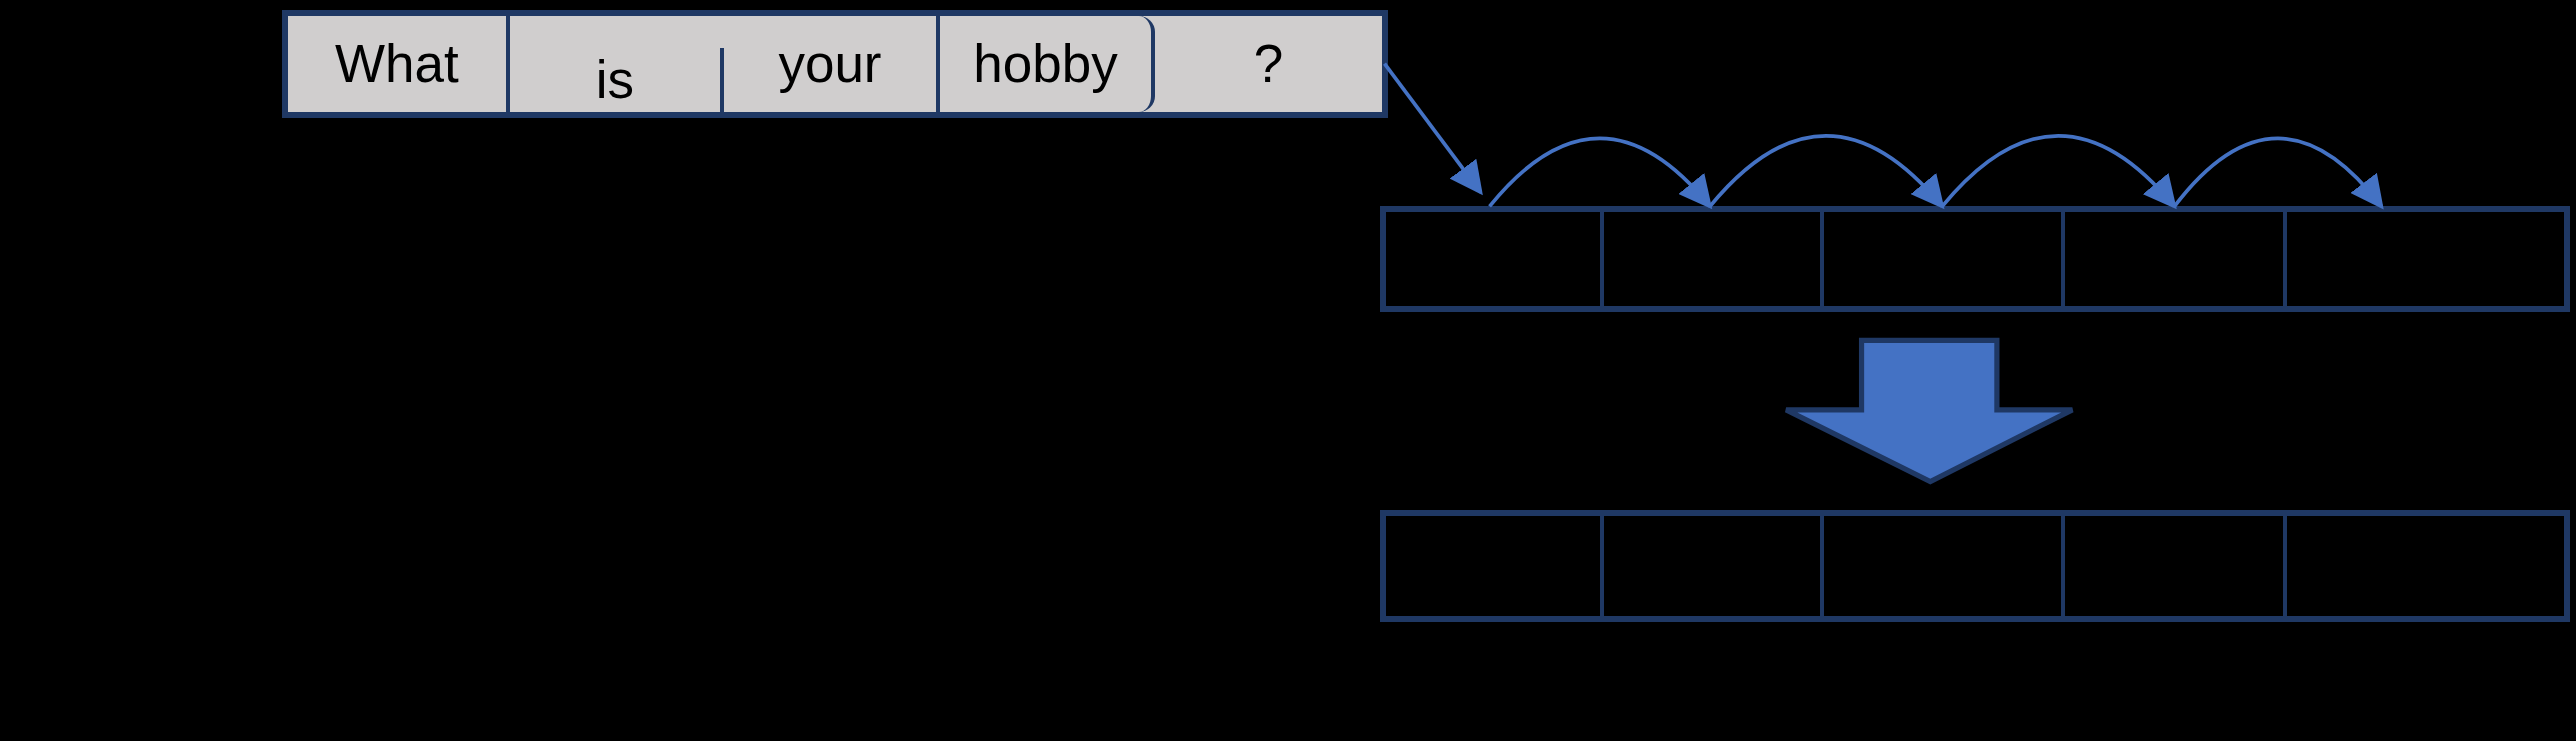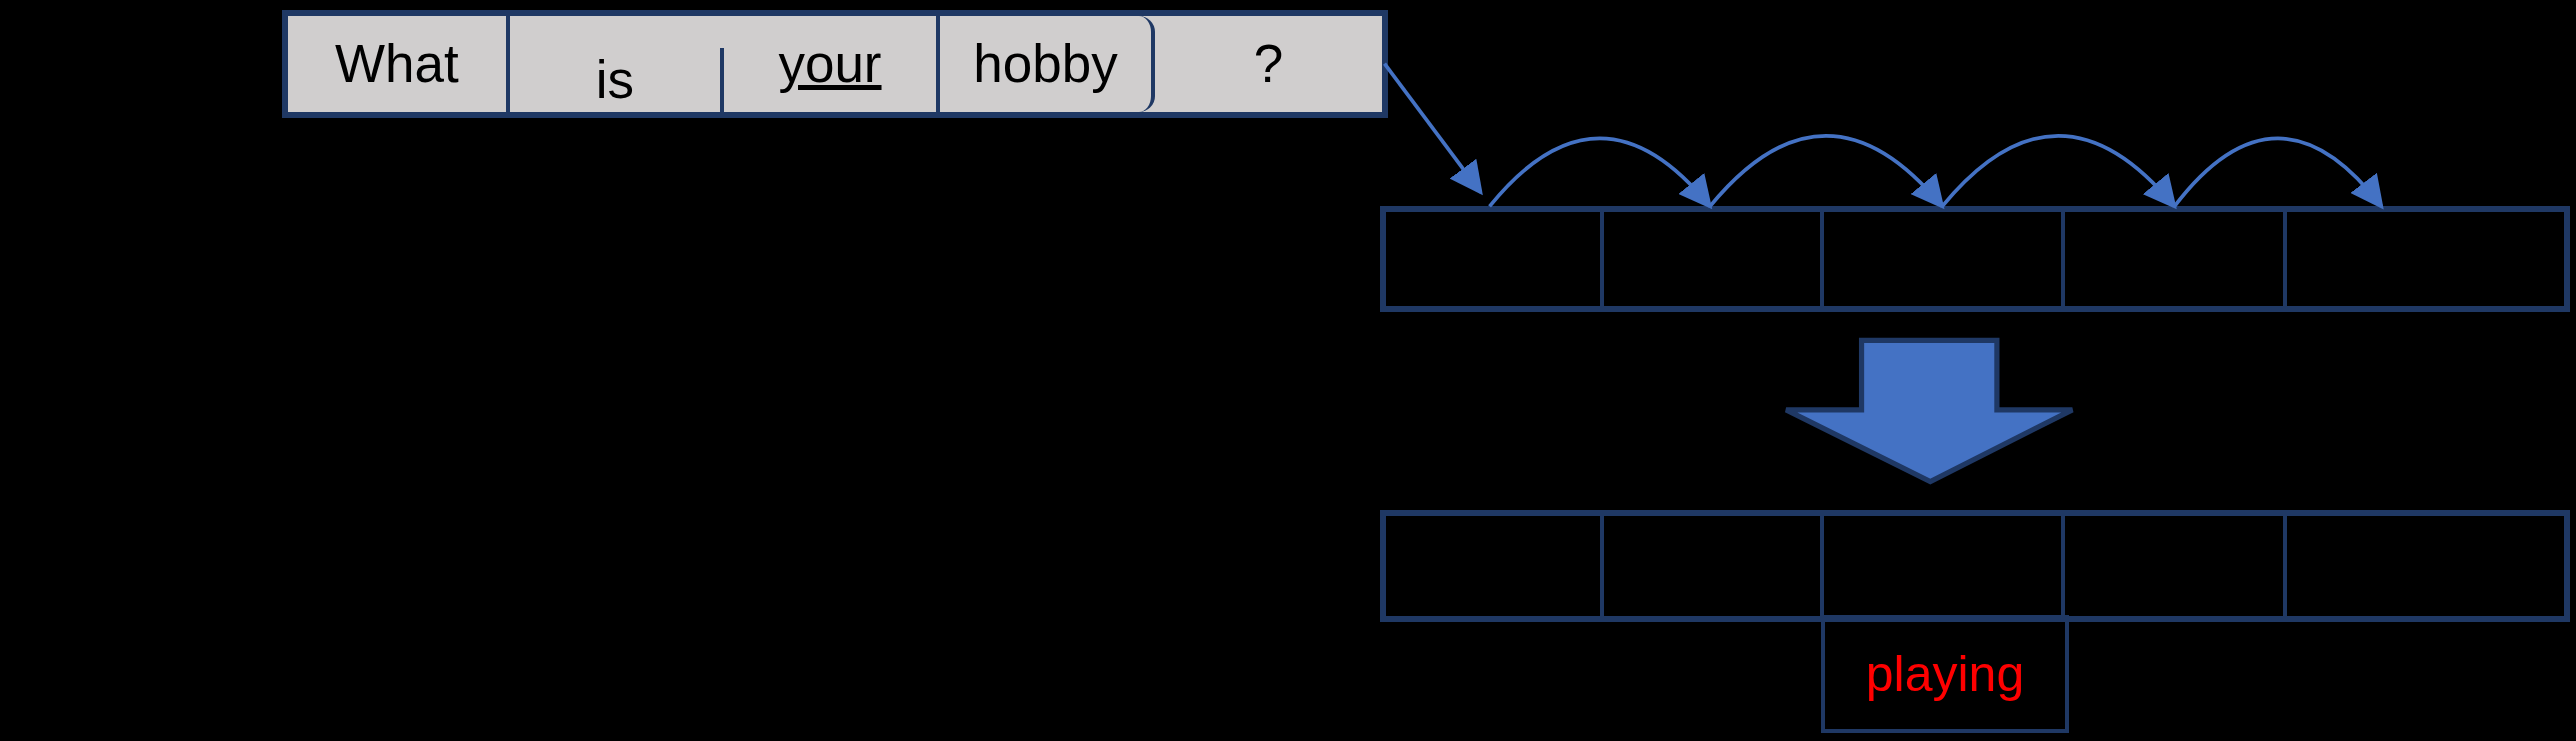--- a/index.html
+++ b/index.html
@@ -26,21 +26,21 @@
   .cell{
     flex:1 1 0;min-width:0;
     border-right:4.4px solid var(--table-border);
     display:flex;align-items:center;justify-content:center;
   }
   .cell:last-child{border-right:none;}
   .input-cell{font-size:53px;color:var(--input-text-color);}
   
   .input-table  .cell:nth-child(1){flex-grow:302;}
   .input-table  .cell:nth-child(2){flex-grow:292;margin-top:32px;}
-  .input-table  .cell:nth-child(3){flex-grow:294;text-decoration:underline;}
+  .input-table  .cell:nth-child(3){flex-grow:294;}
   .input-table  .cell:nth-child(4){flex-grow:293;border-radius:16px;}
   .input-table  .cell:nth-child(5){flex-grow:315;}
   .state-table  .cell:nth-child(1),.output-table .cell:nth-child(1){flex-grow:296;}
   .state-table  .cell:nth-child(2),.output-table .cell:nth-child(2){flex-grow:300;}
   .state-table  .cell:nth-child(3),.output-table .cell:nth-child(3){flex-grow:328;}
   .state-table  .cell:nth-child(4),.output-table .cell:nth-child(4){flex-grow:301;}
   .state-table  .cell:nth-child(5),.output-table .cell:nth-child(5){flex-grow:384;}
   .predicted-box{
     position:absolute;left:1821px;top:615px;width:248px;height:118px;
     box-sizing:border-box;border:4.4px solid var(--table-border);
@@ -71,21 +71,20 @@
     </div>
 
   <div class="row-table output-table">
       <div class="cell output-cell"></div>
       <div class="cell output-cell"></div>
       <div class="cell output-cell"></div>
       <div class="cell output-cell"></div>
       <div class="cell output-cell"></div>
     </div>
 
-  <div class="predicted-box">playing</div>
 
   <svg class="overlay" viewBox="0 0 3483 1003">
     <defs>
       <marker id="ah" markerWidth="10" markerHeight="9" refX="8" refY="4.5" orient="auto" markerUnits="strokeWidth">
         <path d="M0,0 L9,4.5 L0,9 Z" fill="var(--flow-blue)"></path>
       </marker>
     </defs>
 
     <line x1="1872" y1="86" x2="2002" y2="260" stroke="var(--flow-blue)" stroke-width="5" marker-end="url(#ah)"></line>
 

